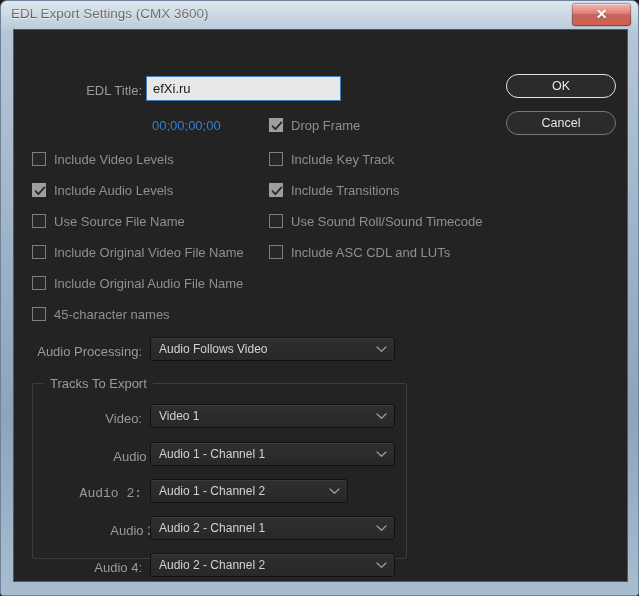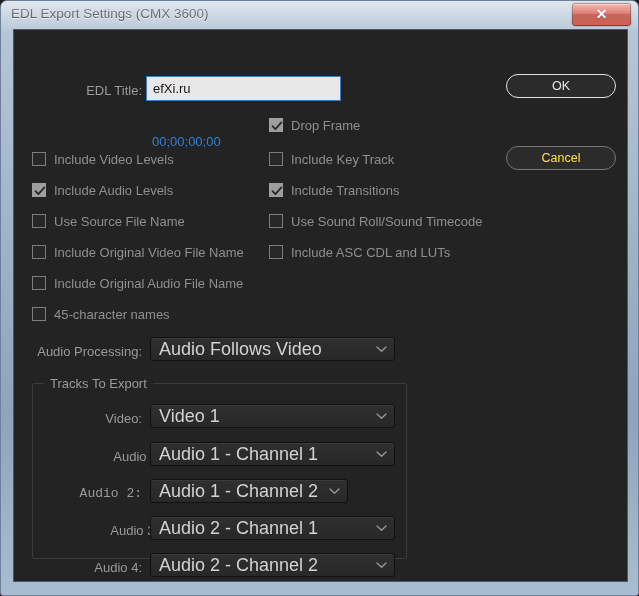--- a/index.html
+++ b/index.html
@@ -128,22 +128,21 @@
     line-height: 22px;
     text-align: center;
     cursor: pointer;
   }
   .btn.primary {
     border: 1px solid #e2e2e2;
     color: #e8e8e8;
   }
   .btn.secondary {
     border: 1px solid #777777;
-    color: #fde047;
-    margin-top: 35px;
+    color: #e5e5e5;
   }
 
   
   .cb-row {
     position: absolute;
     height: 18px;
     cursor: pointer;
     white-space: nowrap;
   }
   .cb-box {
@@ -184,21 +183,21 @@
     border: 1px solid #111111;
     border-radius: 3px;
     box-shadow: inset 0 1px 0 rgba(255,255,255,.06);
     cursor: pointer;
   }
   .dd-text {
     position: absolute;
     left: 8px;
     top: 0;
     line-height: 22px;
-    font-size: 18px;
+    font-size: 12px;
     color: #d2d2d2;
     white-space: nowrap;
     overflow: hidden;
   }
   .dd-arrow {
     position: absolute;
     right: 7px;
     top: 7px;
     width: 11px;
     height: 8px;
@@ -231,21 +230,21 @@
       <div class="close-x">✕</div>
     </div>
   </div>
   <div class="frame-sheen"></div>
 
   <div class="client">
 
     <div class="lbl right" style="left:0px; top:53px; width:128px;">EDL Title:</div>
     <input class="text-input" style="left: 132px; top: 46px; width: 195px; height: 25px;" value="efXi.ru">
 
-    <div class="timecode" style="left:138px; top:88px;margin-top:16px;">00;00;00;00</div>
+    <div class="timecode" style="left:138px; top:88px;">00;00;00;00</div>
 
     <div class="cb-row checked" style="left:255px; top:87px;">
       <span class="cb-box">
         <svg class="cb-check" viewBox="0 0 14 14">
           <path d="M2.5 7.2 L5.4 10.2 L11.4 3.4" fill="none" stroke="#2a2a2a" stroke-width="1.8" stroke-linecap="round" stroke-linejoin="round"></path>
         </svg>
       </span>
       <span class="cb-label">Drop Frame</span>
     </div>
 

